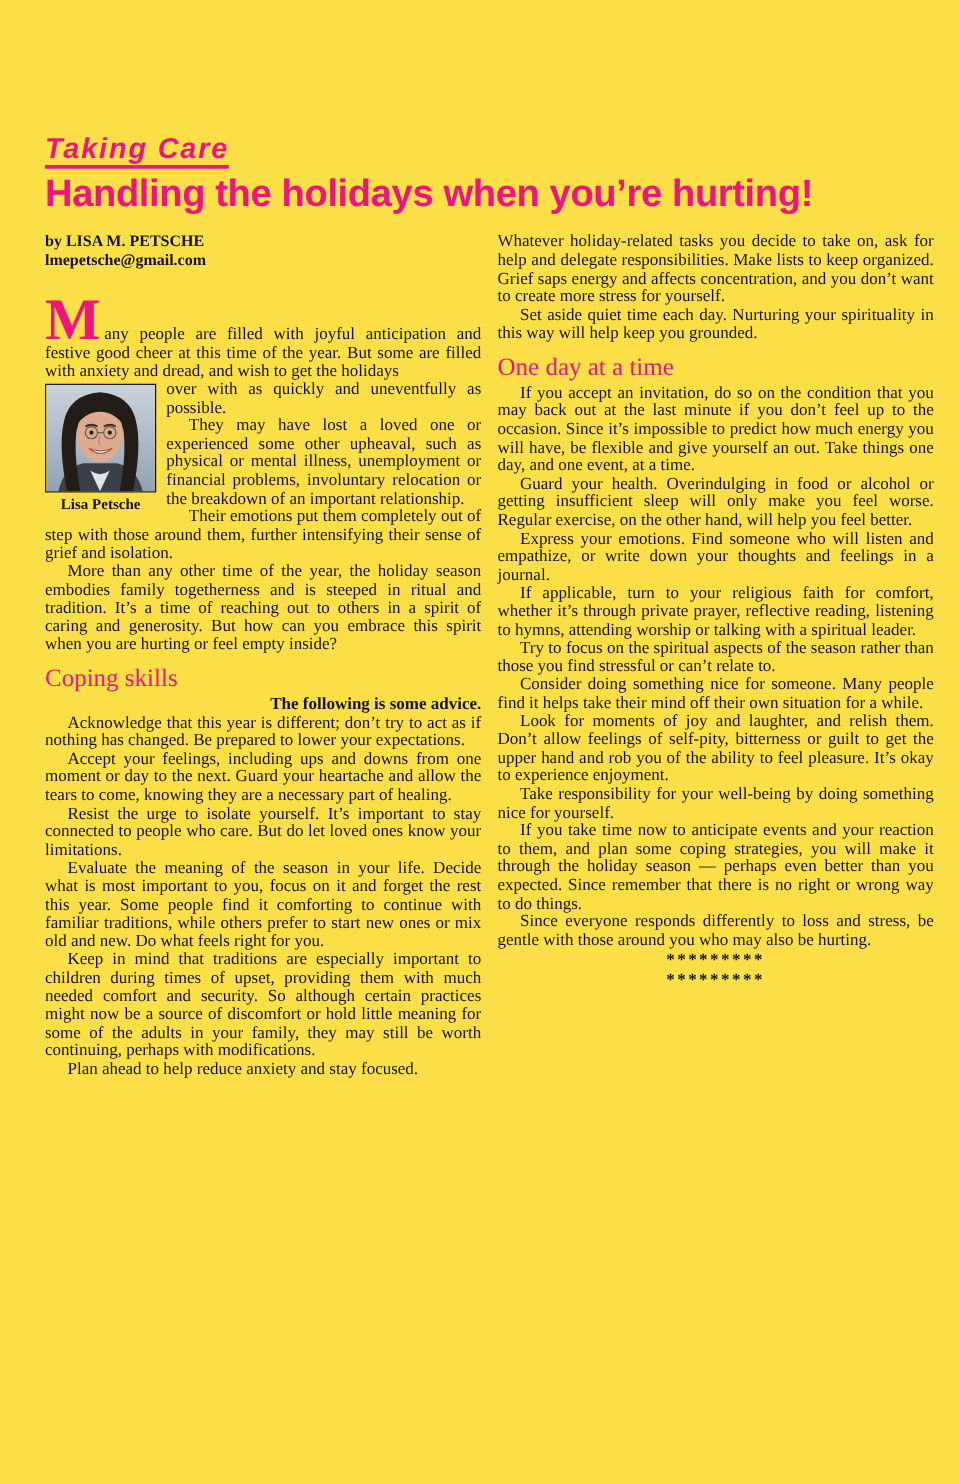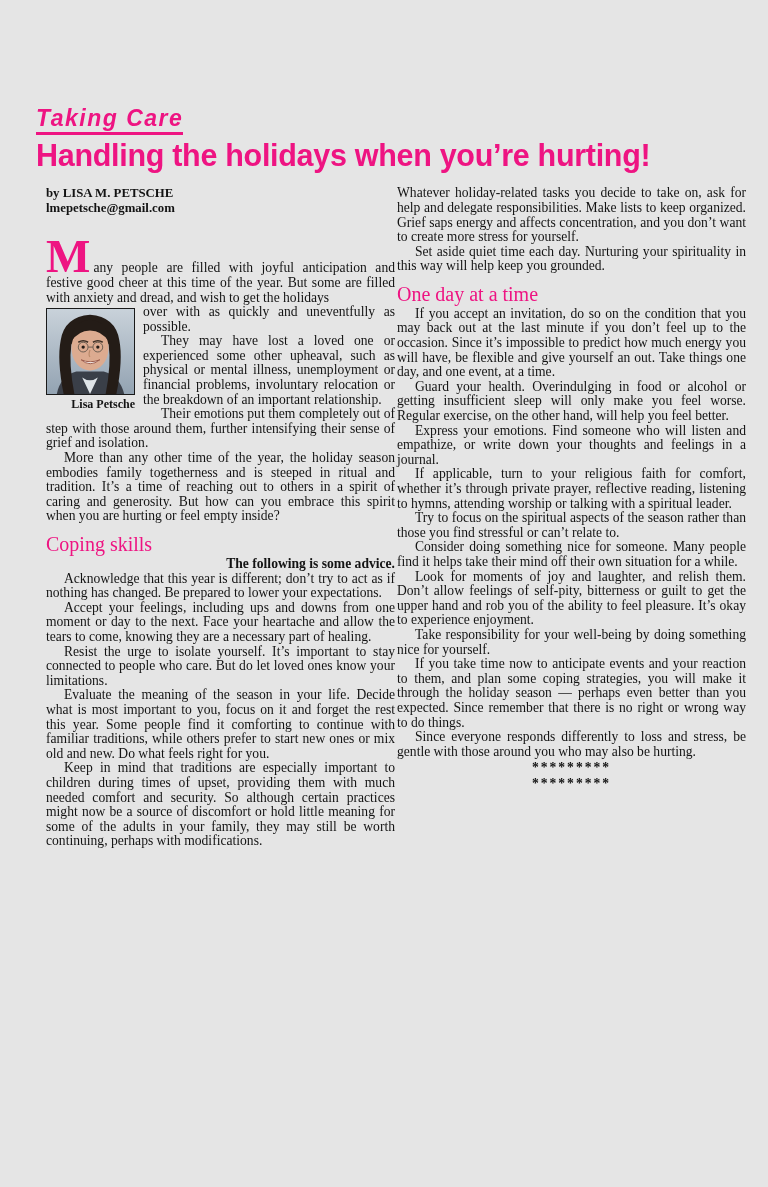--- a/index.html
+++ b/index.html
@@ -1,53 +1,53 @@
 <!DOCTYPE html>
 <html><head>
 <meta charset="utf-8">
 <style>
   * { box-sizing: border-box; }
   html, body { margin: 0; padding: 0; background: #ffffff; }
   .page {
-    width: 768px; height: 1187px; background: #e5e5e5;
+    width: 768px; height: 1187px; background: #fde047;
     position: relative; padding: 106px 21px 0 36px; overflow: hidden;
     font-family: "Liberation Serif", serif; color: #131313;
   }
   .kicker {
     display: inline-block;
     font-family: "Liberation Sans", sans-serif;
     font-style: italic; font-weight: 700; font-size: 23px; line-height: 1.1;
     letter-spacing: 1.5px;
     color: #EE1482;
     border-bottom: 3px solid #EE1482; padding-bottom: 1px;
   }
   .headline {
     font-family: "Liberation Sans", sans-serif;
     font-weight: 700; font-size: 30.5px; line-height: 1.05;
     letter-spacing: -0.3px; color: #EE1482;
     margin: 4px 0 15px 0;
   }
-  .columns { display: flex; gap: 2px; margin-left: 10px; }
+  .columns { display: flex; gap: 13px; }
   .col {
     width: 349px; flex: 0 0 349px;
     font-size: 13.6px; line-height: 14.6px; text-align: justify;
   }
   .byline { font-weight: 700; font-size: 12.8px; line-height: 15px; text-align: left; }
   p { margin: 0; text-indent: 18px; }
   .noindent { text-indent: 0; }
   .lead { margin-top: 40px; text-indent: 0; }
   .dropcap {
     font-weight: 700; font-size: 47px; line-height: 0;
     color: #EE1482; margin-right: 3px;
   }
   .photo-figure { float: left; width: 89px; margin: 3px 8px 1px 0; }
   .photo-frame { width: 89px; height: 87px; border: 1px solid #1a1a1a; display: block; }
   .photo-caption {
     font-weight: 700; font-size: 12px; line-height: 14px;
-    text-align: right; margin-top: 2px;
+    text-align: center; margin-top: 2px;
   }
   .section-heading {
     font-weight: 400; font-size: 20px; line-height: 22px;
     color: #EE1482; text-align: left; margin: 9px 0 2px 0;
   }
   .advice-lead { font-weight: 700; text-indent: 0; text-align: right; }
   .sep {
     text-align: center; font-weight: 700; letter-spacing: 2px;
     font-size: 13.6px; line-height: 15px; margin: 1px 0;
   }
@@ -113,24 +113,25 @@
       </figure>
 
       <p class="noindent">over with as quickly and uneventfully as possible.</p>
       <p>They may have lost a loved one or experienced some other upheaval, such as physical or mental illness, unemployment or financial problems, involuntary relocation or the breakdown of an important relationship.</p>
       <p>Their emotions put them completely out of step with those around them, further intensifying their sense of grief and isolation.</p>
       <p>More than any other time of the year, the holiday season embodies family togetherness and is steeped in ritual and tradition. It’s a time of reaching out to others in a spirit of caring and generosity. But how can you embrace this spirit when you are hurting or feel empty inside?</p>
 
       <h2 class="section-heading">Coping skills</h2>
       <p class="advice-lead">The following is some advice.</p>
       <p>Acknowledge that this year is different; don’t try to act as if nothing has changed. Be prepared to lower your expectations.</p>
-      <p>Accept your feelings, including ups and downs from one moment or day to the next. Face your heartache and allow the tears to come, knowing they are a necessary part of healing.</p>
+      <p>Accept your feelings, including ups and downs from one moment or day to the next. Guard your heartache and allow the tears to come, knowing they are a necessary part of healing.</p>
       <p>Resist the urge to isolate yourself. It’s important to stay connected to people who care. But do let loved ones know your limitations.</p>
       <p>Evaluate the meaning of the season in your life. Decide what is most important to you, focus on it and forget the rest this year. Some people find it comforting to continue with familiar traditions, while others prefer to start new ones or mix old and new. Do what feels right for you.</p>
       <p>Keep in mind that traditions are especially important to children during times of upset, providing them with much needed comfort and security. So although certain practices might now be a source of discomfort or hold little meaning for some of the adults in your family, they may still be worth continuing, perhaps with modifications.</p>
+      <p>Plan ahead to help reduce anxiety and stay focused.</p>
     </div>
 
     <div class="col">
       <p class="noindent">Whatever holiday-related tasks you decide to take on, ask for help and delegate responsibilities. Make lists to keep organized. Grief saps energy and affects concentration, and you don’t want to create more stress for yourself.</p>
       <p>Set aside quiet time each day. Nurturing your spirituality in this way will help keep you grounded.</p>
 
       <h2 class="section-heading">One day at a time</h2>
       <p>If you accept an invitation, do so on the condition that you may back out at the last minute if you don’t feel up to the occasion. Since it’s impossible to predict how much energy you will have, be flexible and give yourself an out. Take things one day, and one event, at a time.</p>
       <p>Guard your health. Overindulging in food or alcohol or getting insufficient sleep will only make you feel worse. Regular exercise, on the other hand, will help you feel better.</p>
       <p>Express your emotions. Find someone who will listen and empathize, or write down your thoughts and feelings in a journal.</p>

